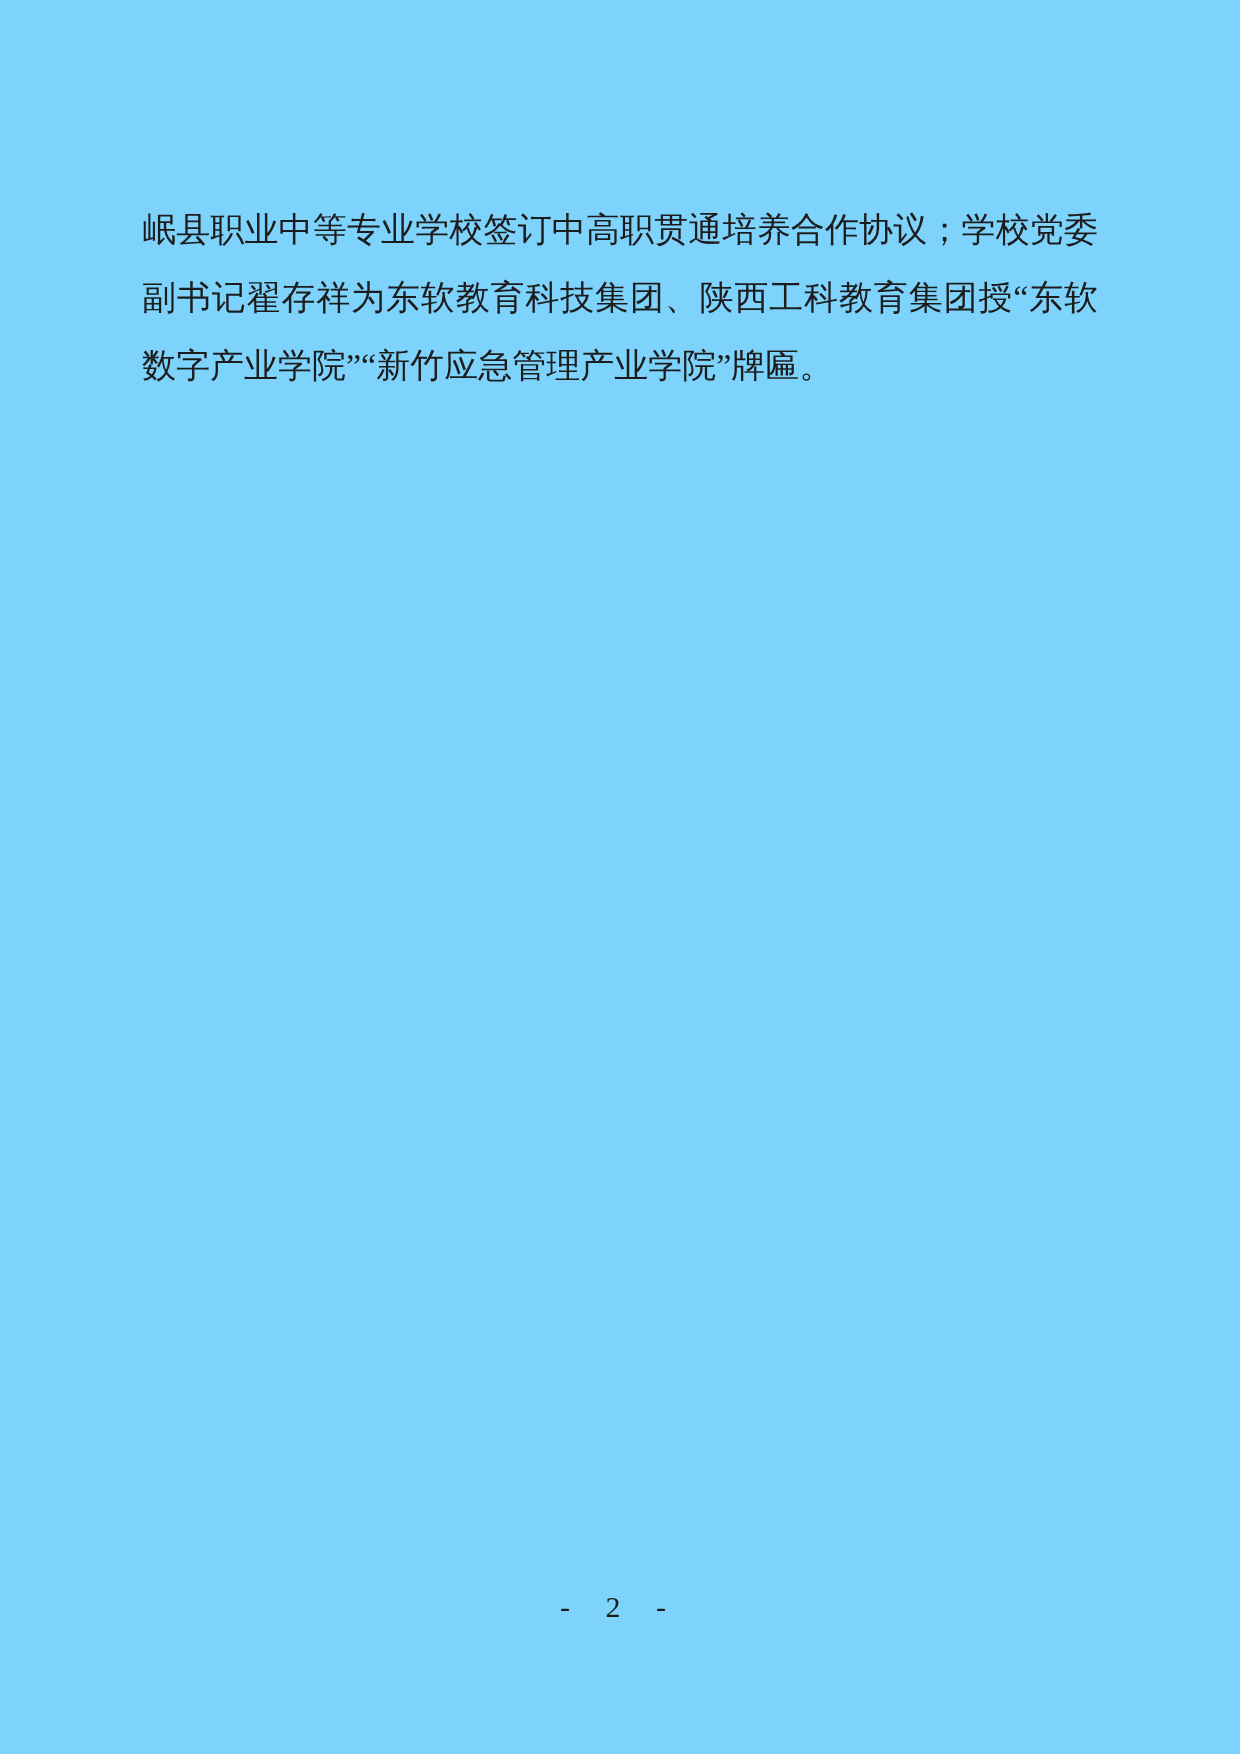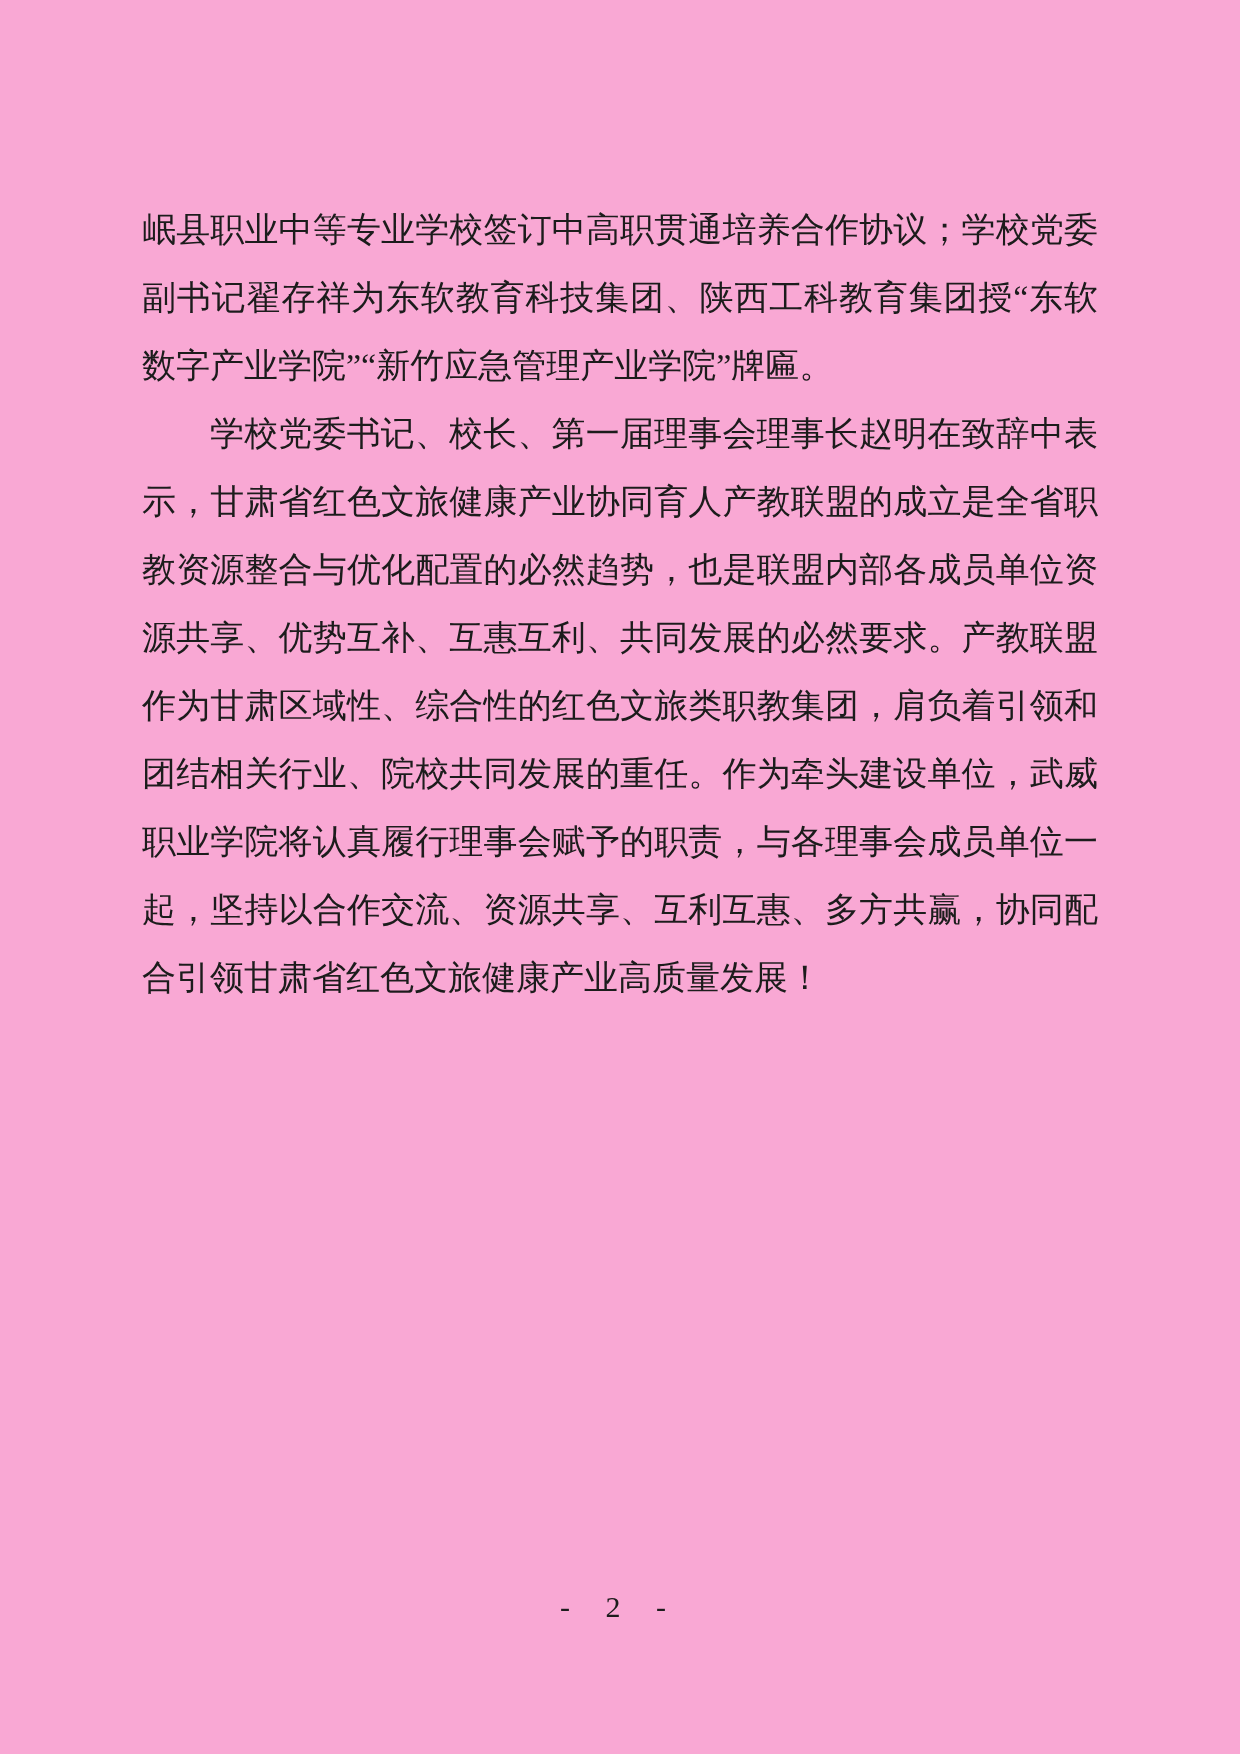--- a/index.html
+++ b/index.html
@@ -5,21 +5,21 @@
   * { box-sizing: border-box; }
   html, body {
     margin: 0;
     padding: 0;
     background: #ffffff;
   }
   .page {
     position: relative;
     width: 1240px;
     height: 1754px;
-    background: #f9a8d4;
+    background: #7dd3fc;
     overflow: hidden;
     font-family: "Liberation Serif", serif;
     color: #1c1c1c;
   }
   .doc-body {
     position: absolute;
     left: 142px;
     top: 196px;
     width: 956px;
     font-size: 34px;
@@ -49,20 +49,19 @@
   }
 </style>
 </head>
 <body>
 
 <div class="page">
 
   <div class="doc-body">
 
   <p class="para">岷县职业中等专业学校签订中高职贯通培养合作协议；学校党委副书记翟存祥为东软教育科技集团、陕西工科教育集团授“东软数字产业学院”“新竹应急管理产业学院”牌匾。</p>
-      <p class="para indent">学校党委书记、校长、第一届理事会理事长赵明在致辞中表示，甘肃省红色文旅健康产业协同育人产教联盟的成立是全省职教资源整合与优化配置的必然趋势，也是联盟内部各成员单位资源共享、优势互补、互惠互利、共同发展的必然要求。产教联盟作为甘肃区域性、综合性的红色文旅类职教集团，肩负着引领和团结相关行业、院校共同发展的重任。作为牵头建设单位，武威职业学院将认真履行理事会赋予的职责，与各理事会成员单位一起，坚持以合作交流、资源共享、互利互惠、多方共赢，协同配合引领甘肃省红色文旅健康产业高质量发展！</p>
     </div>
 
   <div class="footer">
     <span class="page-number">- 2 -</span>
   </div>
 
 </div>
 
 </body></html>

